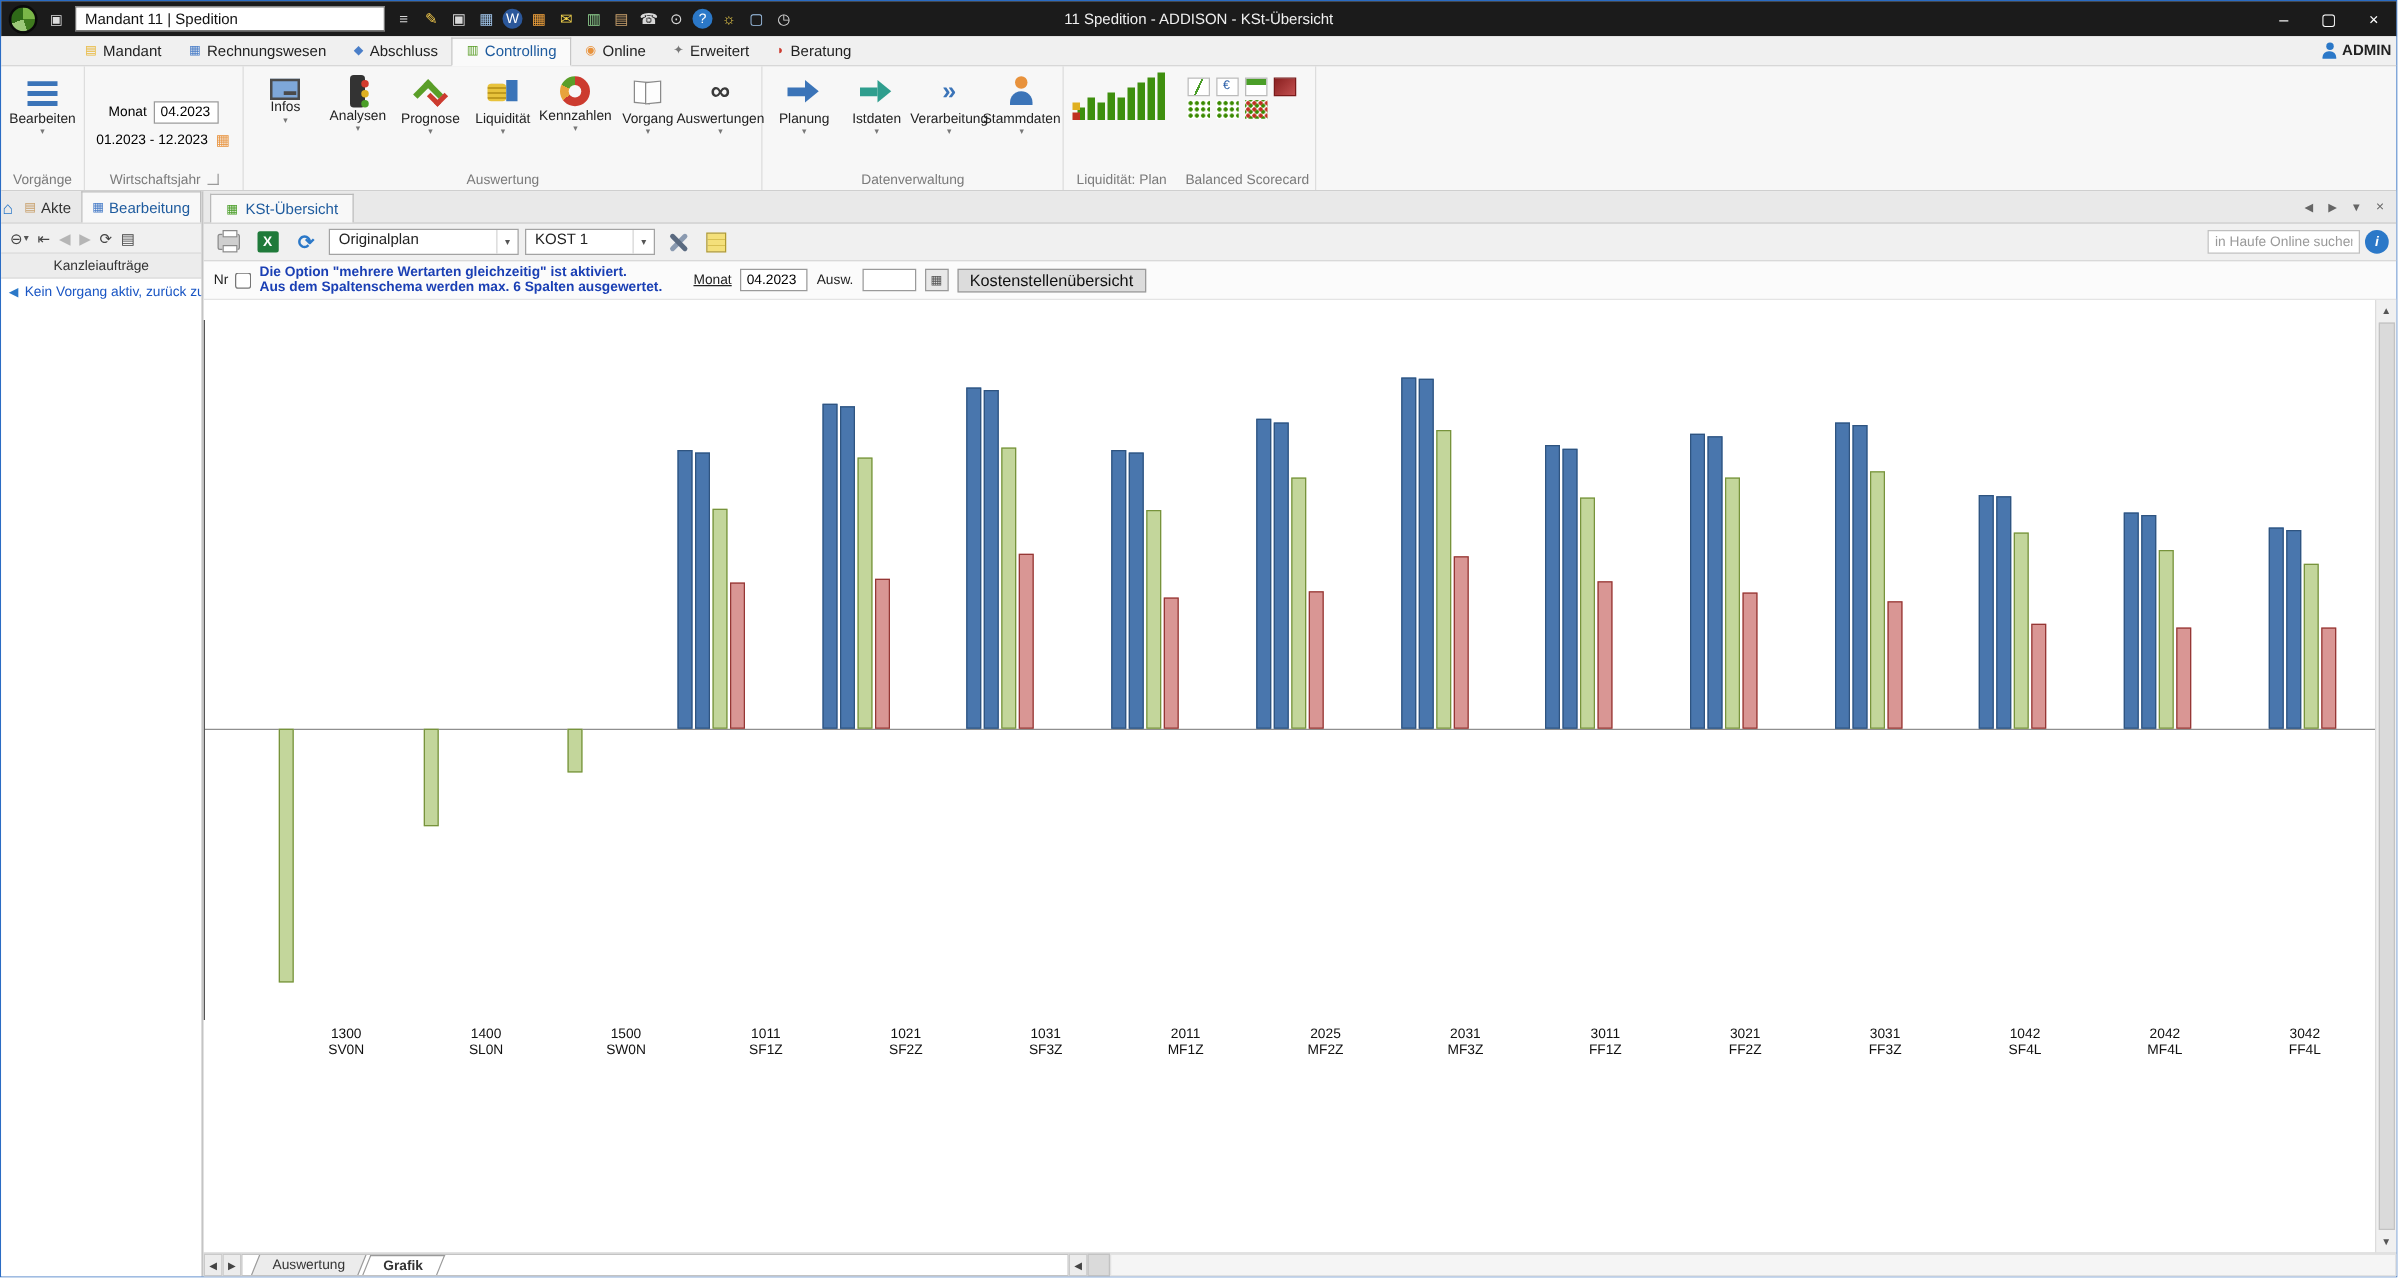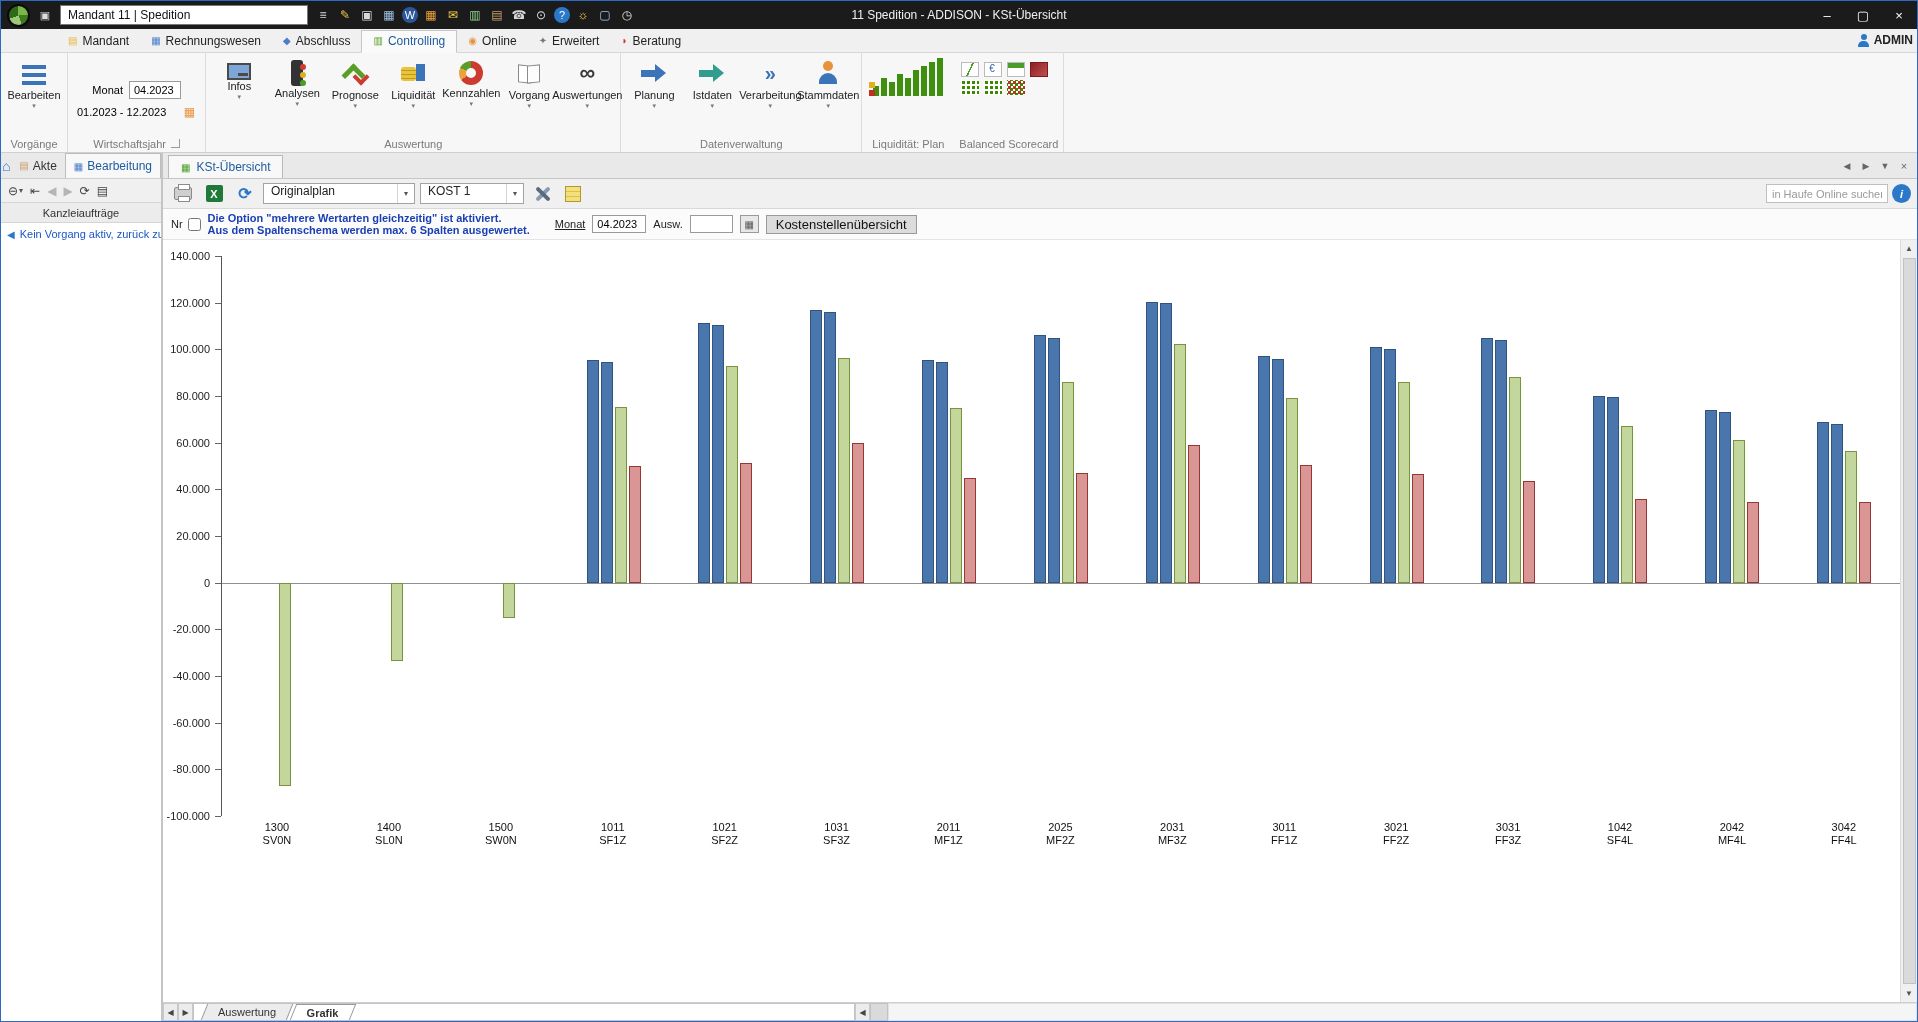--- a/index.html
+++ b/index.html
@@ -239,21 +239,21 @@
           <span>Vorgänge</span>
         </div>
     </div>
 
     <div class="rgroup">
       <div class="rgroup-content" style="flex-direction:column;align-items:center;justify-content:center;gap:6px;padding:8px 4px 0">
         <div style="display:flex;align-items:center;gap:6px;font-size:11px">
           <span>Monat</span>
           <input class="fld" style="width: 52px;" value="04.2023">
         </div>
-        <div style="display:flex;align-items:center;gap:16px;font-size:11px">
+        <div style="display:flex;align-items:center;gap:5px;font-size:11px">
           <span>01.2023 - 12.2023</span>
           <span class="qic" style="color:#e8923c;width:14px;height:14px">▦</span>
         </div>
       </div>
       <div class="rgroup-label">
         <span>Wirtschaftsjahr</span>
         <span class="launcher"></span>
       </div>
     </div>
 
@@ -473,35 +473,20 @@
         <input class="fld" style="width: 26px; text-align: left; padding-left: 37px;" value="11">
         <span class="minibtn">▦</span>
         <div class="report-box">
             <span>Kostenstellenübersicht</span>
           </div>
       </div>
 
       <div class="doc-body">
         <div class="chart-wrap">
           <div class="chart-grid">
-            <div class="y-axis">
-                <div class="ylab" style="top: 0px;">140.000</div>
-                <div class="ylab" style="top: 46.6667px;">120.000</div>
-                <div class="ylab" style="top: 93.3333px;">100.000</div>
-                <div class="ylab" style="top: 140px;">80.000</div>
-                <div class="ylab" style="top: 186.667px;">60.000</div>
-                <div class="ylab" style="top: 233.333px;">40.000</div>
-                <div class="ylab" style="top: 280px;">20.000</div>
-                <div class="ylab" style="top: 326.667px;">0</div>
-                <div class="ylab" style="top: 373.333px;">-20.000</div>
-                <div class="ylab" style="top: 420px;">-40.000</div>
-                <div class="ylab" style="top: 466.667px;">-60.000</div>
-                <div class="ylab" style="top: 513.333px;">-80.000</div>
-                <div class="ylab" style="top: 560px;">-100.000</div>
-              </div>
             <div class="plot">
                 <div class="zeroline" style="top: 326.667px;"></div>
                 <div class="bgroup">
                   <div class="bar" style="left: 28px; height: 203px; top: 326.667px; background: rgb(195, 214, 155); border-color: rgb(119, 147, 60);"></div>
                 </div>
                 <div class="bgroup">
                   <div class="bar" style="left: 28px; height: 78.1667px; top: 326.667px; background: rgb(195, 214, 155); border-color: rgb(119, 147, 60);"></div>
                 </div>
                 <div class="bgroup">
                   <div class="bar" style="left: 28px; height: 35px; top: 326.667px; background: rgb(195, 214, 155); border-color: rgb(119, 147, 60);"></div>

